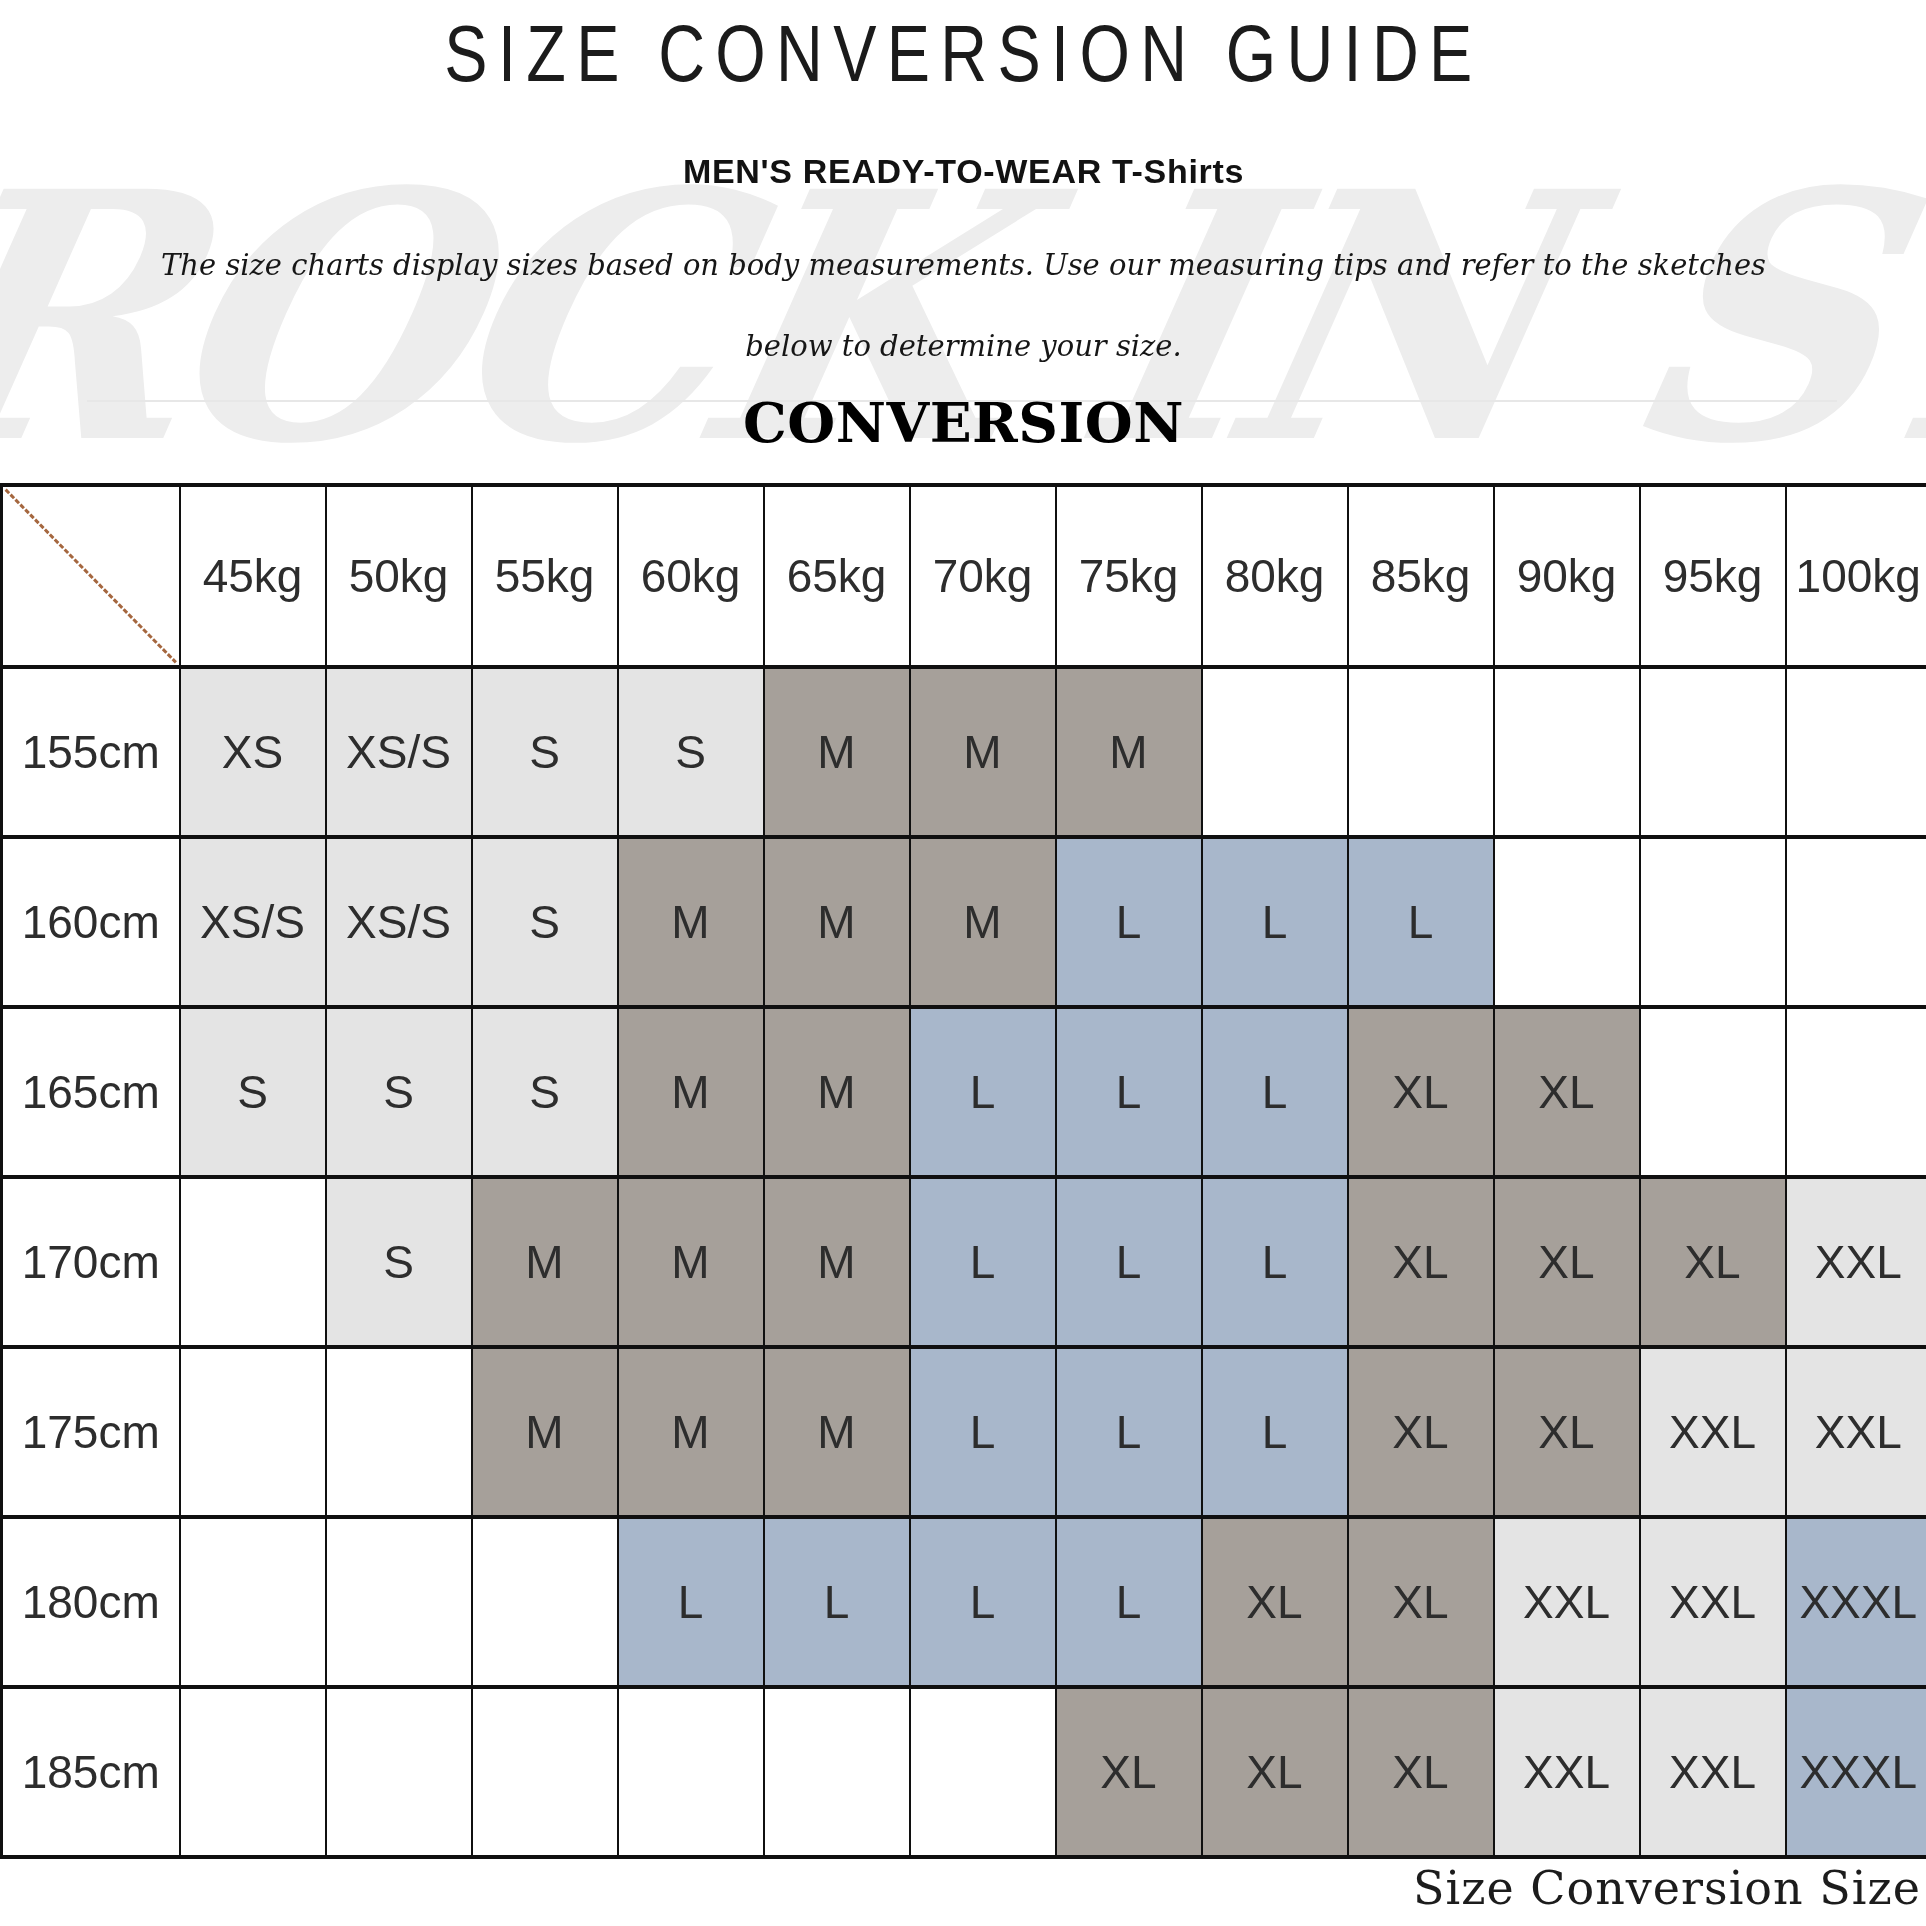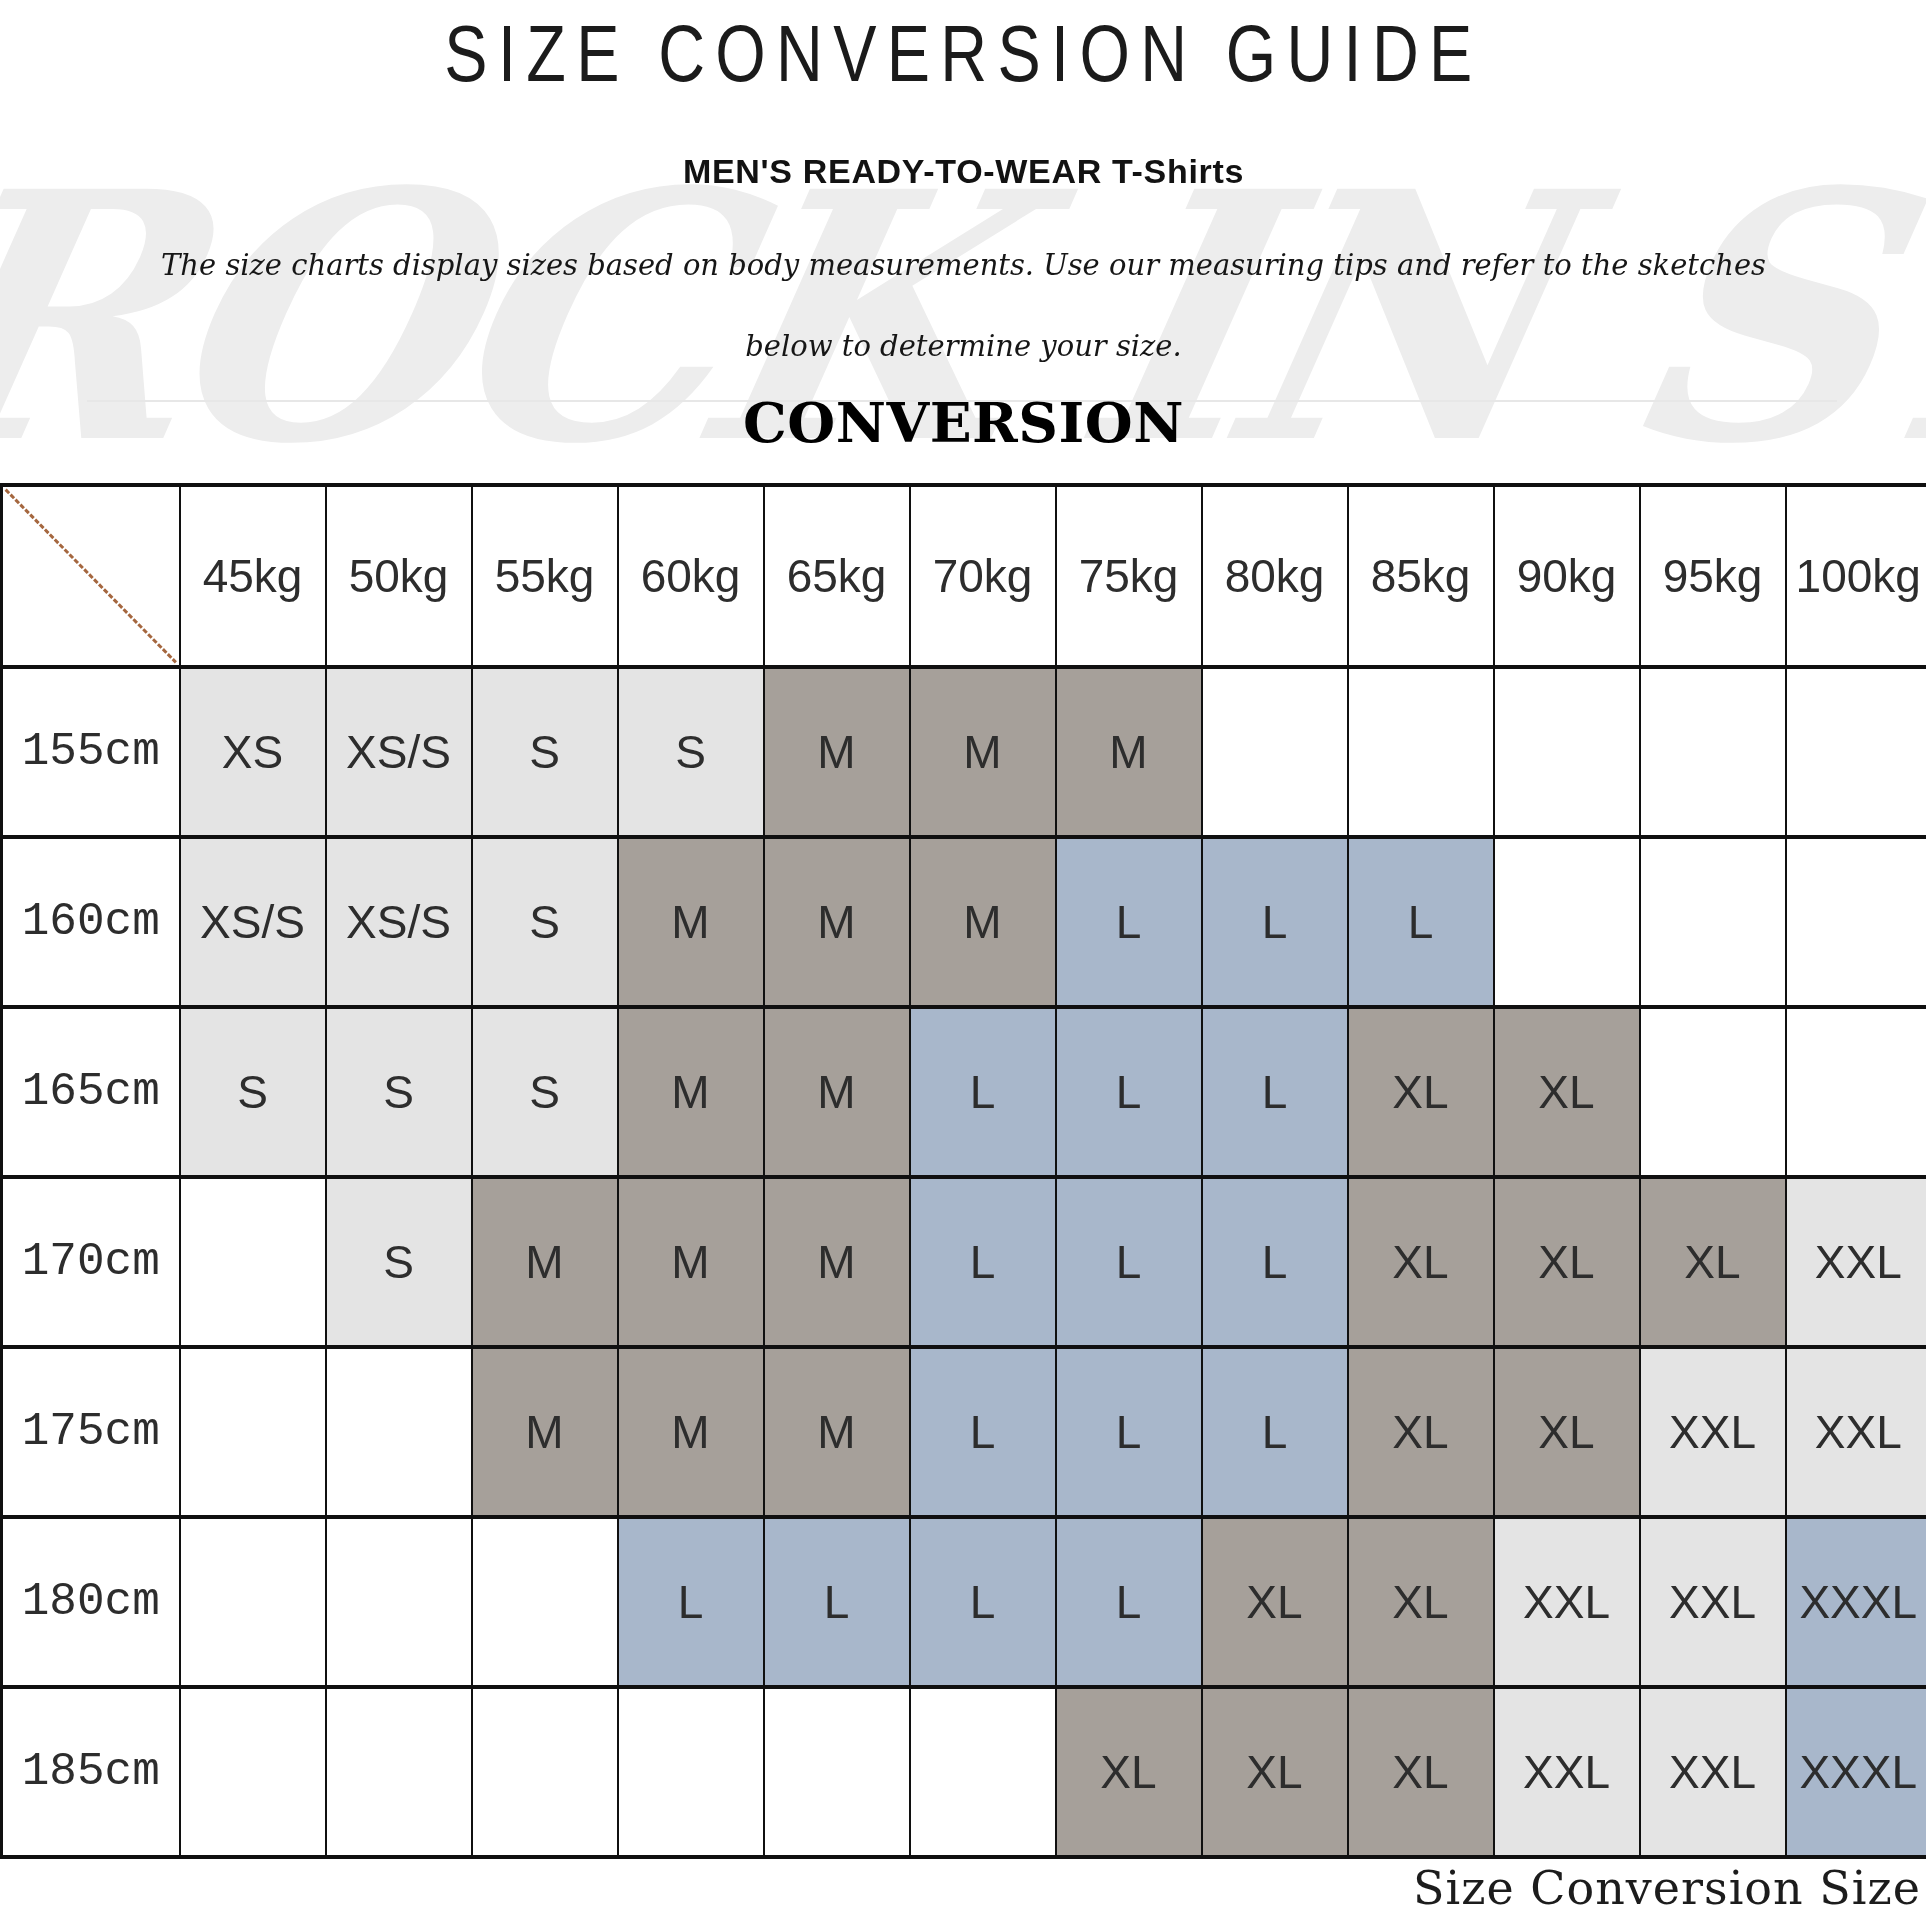--- a/index.html
+++ b/index.html
@@ -46,21 +46,21 @@
     border-left:2px solid #101010;border-right:2px solid #101010;
     border-top:4px solid #101010;border-bottom:4px solid #101010;
     text-align:center;vertical-align:middle;padding:0;
     font-size:46px;font-weight:400;color:#2d2d2d;overflow:hidden;
   }
   table.size-table thead tr{height:182px;}
   table.size-table tbody tr{height:170px;}
   th.corner-cell{position:relative;background:transparent;}
   th.corner-cell svg{position:absolute;top:0;left:0;width:100%;height:100%;display:block;}
   th.col-head{color:#1f1f1f;background:transparent;}
-  th.row-head{color:#0a0a0a;background:transparent;font-weight:400;font-family:Liberation Mono, monospace;}
+  th.row-head{color:#0a0a0a;background:transparent;font-weight:400;}
   .caption{
     position:absolute;top:1861px;right:6px;z-index:2;
     font-family:"DejaVu Serif",serif;font-size:46px;color:#1c1c1c;letter-spacing:1px;
   }
 </style>
 </head>
 <body>
 
 <div class="watermark">ROCK IN STONE</div>
 <div class="hairline"></div>

